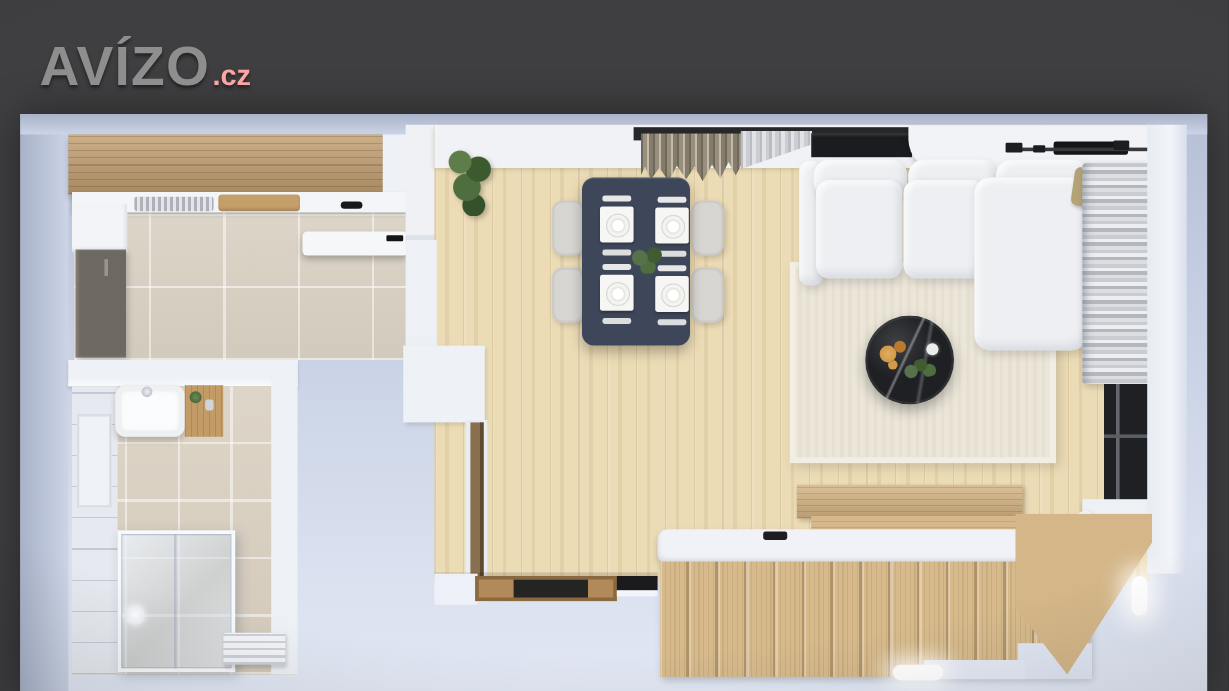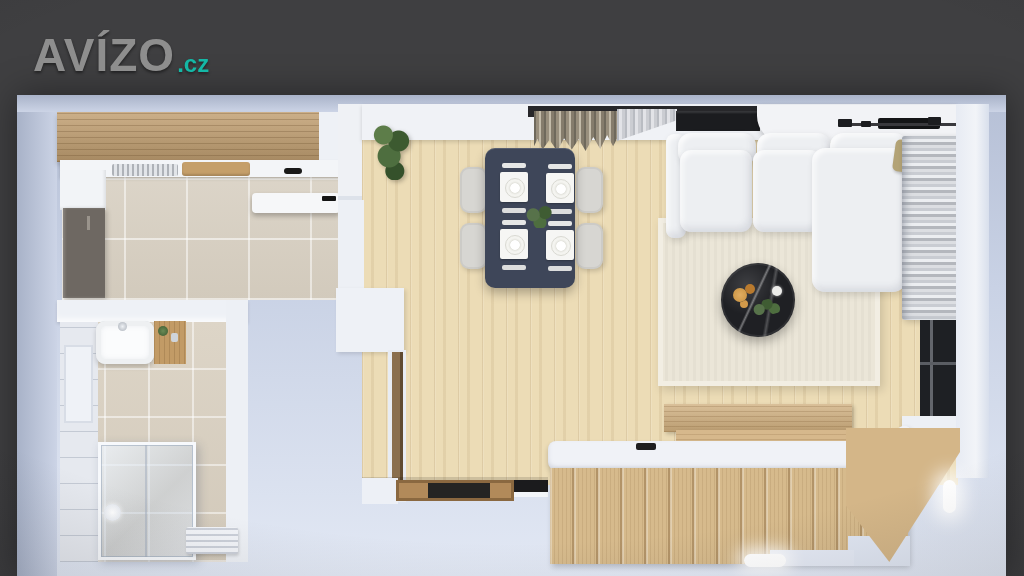--- a/index.html
+++ b/index.html
@@ -225,21 +225,21 @@
     box-shadow:0 0 16px 7px rgba(255,255,255,.8);}
   .wall-light-east{left:943px;top:480px;width:13px;height:33px;border-radius:7px;background:#ffffff;
     box-shadow:0 0 18px 9px rgba(255,255,255,.85);}
 
   
   .vignette{left:0;top:0;width:1024px;height:576px;pointer-events:none;
     background:radial-gradient(120% 95% at 50% 42%,transparent 55%,rgba(16,16,20,.28) 100%);}
   .logo-avizo{left:33px;top:26px;height:52px;display:flex;align-items:flex-end;
     color:var(--c-logo-grey,#8e8e8e);text-shadow:0 2px 3px rgba(0,0,0,.45);}
   .logo-avizo .main{font-size:46px;font-weight:bold;letter-spacing:1px;line-height:1;}
-  .logo-avizo .cz{font-size:24px;font-weight:bold;line-height:1;margin-left:2px;padding-bottom:2px;color:#14b8a6;}
+  .logo-avizo .cz{font-size:24px;font-weight:bold;line-height:1;margin-left:2px;padding-bottom:2px;color:#fca5a5;}
   .logo-bidli{left:830px;top:18px;height:62px;display:flex;align-items:center;
     color:var(--c-bidli-grey,#6c6c6c);}
   .bidli-icon{position:relative !important;width:66px;height:58px;}
   .bidli-icon .petal{width:34px;height:18px;background:#686868;border-radius:50%;}
   .petal-tl{left:-1px;top:7px;transform:rotate(-45deg);}
   .petal-tr{left:31px;top:7px;transform:rotate(45deg);}
   .petal-bl{left:-1px;top:31px;transform:rotate(45deg);}
   .petal-br{left:31px;top:31px;transform:rotate(-45deg);}
   .logo-bidli .text{font-size:48px;font-weight:bold;letter-spacing:1px;margin-left:10px;
     text-shadow:0 2px 3px rgba(0,0,0,.35);}

